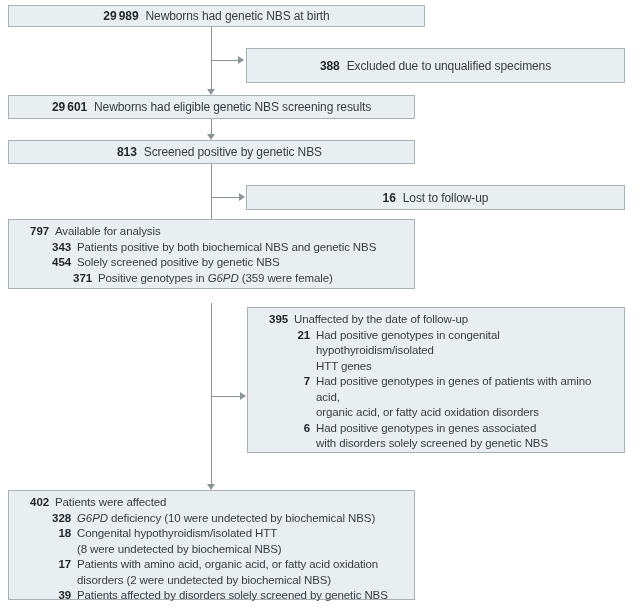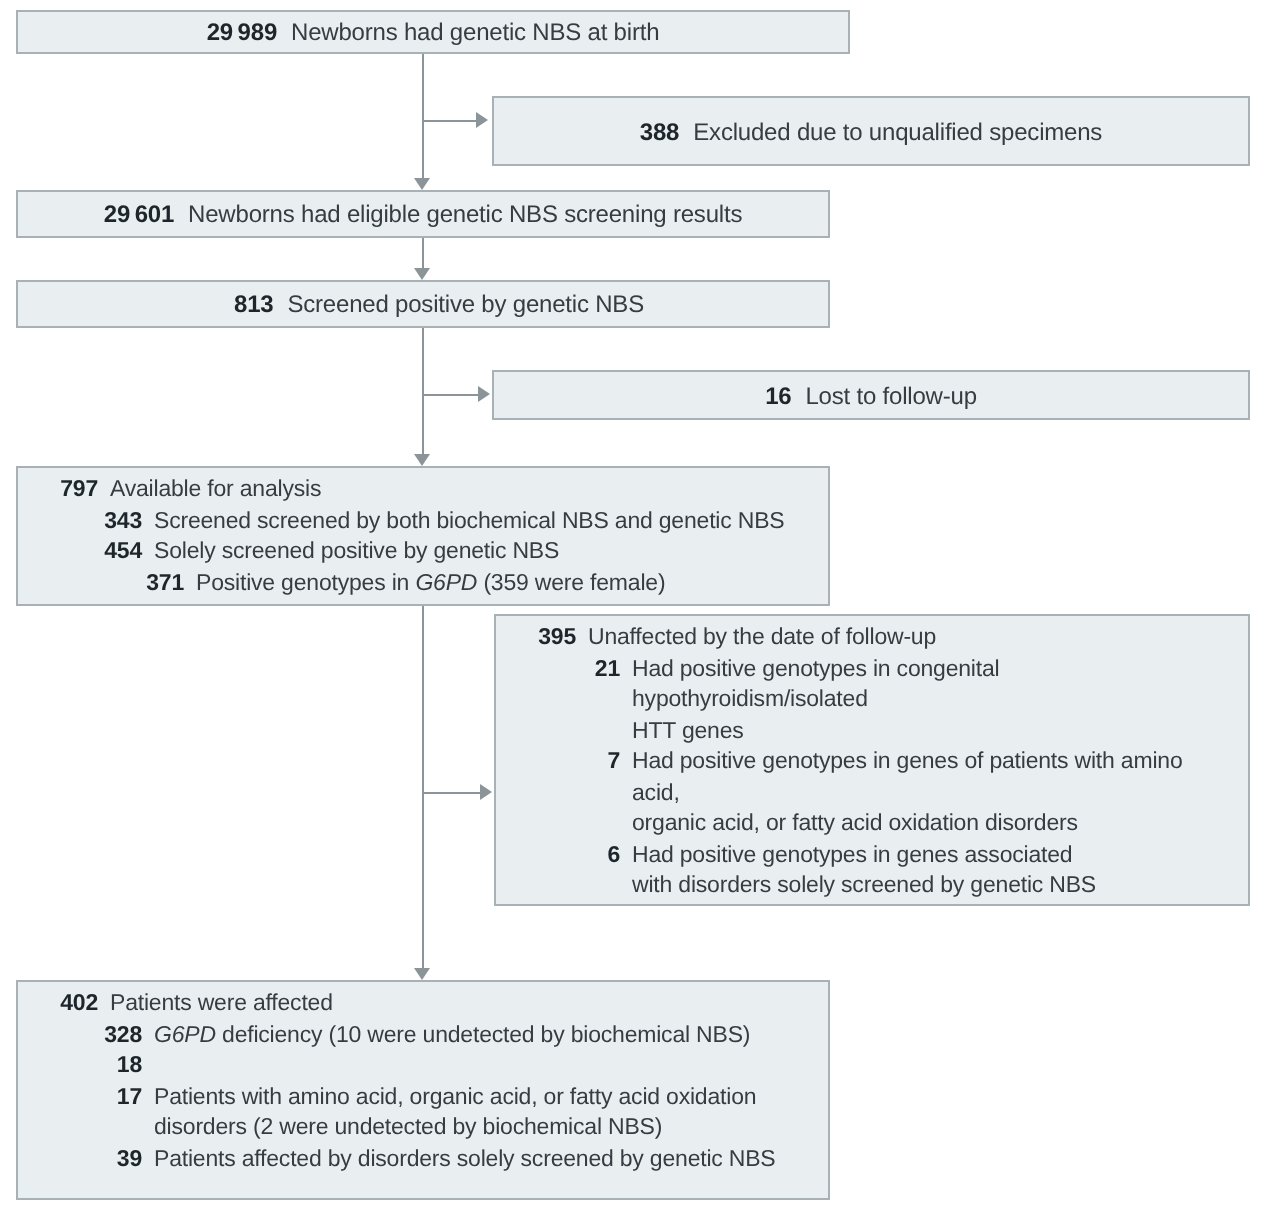--- a/index.html
+++ b/index.html
@@ -78,28 +78,28 @@
   <div class="box single" style="left:8px;top:140px;width:407px;height:24px;padding-left:16px;">
     <span class="num">813</span>
     <span class="lbl">Screened positive by genetic NBS</span>
   </div>
 
   <div class="box single" style="left:246px;top:185px;width:379px;height:25px;">
     <span class="num">16</span>
     <span class="lbl">Lost to follow-up</span>
   </div>
 
-  <div class="box multi" style="left:8px;top:233px;width:407px;height:70px;">
+  <div class="box multi" style="left:8px;top:219px;width:407px;height:70px;">
     <div class="line lv0">
       <span class="num">797</span>
       <span class="lbl">Available for analysis</span>
     </div>
     <div class="line lv1">
       <span class="num">343</span>
-      <span class="lbl">Screened screened by both biochemical NBS and genetic NBS</span>
+      <span class="lbl">Patients positive by both biochemical NBS and genetic NBS</span>
     </div>
     <div class="line lv1">
       <span class="num">454</span>
       <span class="lbl">Solely screened positive by genetic NBS</span>
     </div>
     <div class="line lv2">
       <span class="num">371</span>
       <span class="lbl">Positive genotypes in <i>G6PD</i> (359 were female)</span>
     </div>
   </div>
@@ -127,20 +127,21 @@
     <div class="line lv0">
       <span class="num">402</span>
       <span class="lbl">Patients were affected</span>
     </div>
     <div class="line lv1">
       <span class="num">328</span>
       <span class="lbl"><i>G6PD</i> deficiency (10 were undetected by biochemical NBS)</span>
     </div>
     <div class="line lv1">
       <span class="num">18</span>
+      <span class="lbl">Congenital hypothyroidism/isolated HTT<br>(8 were undetected by biochemical NBS)</span>
     </div>
     <div class="line lv1">
       <span class="num">17</span>
       <span class="lbl">Patients with amino acid, organic acid, or fatty acid oxidation<br>disorders (2 were undetected by biochemical NBS)</span>
     </div>
     <div class="line lv1">
       <span class="num">39</span>
       <span class="lbl">Patients affected by disorders solely screened by genetic NBS</span>
     </div>
   </div>

